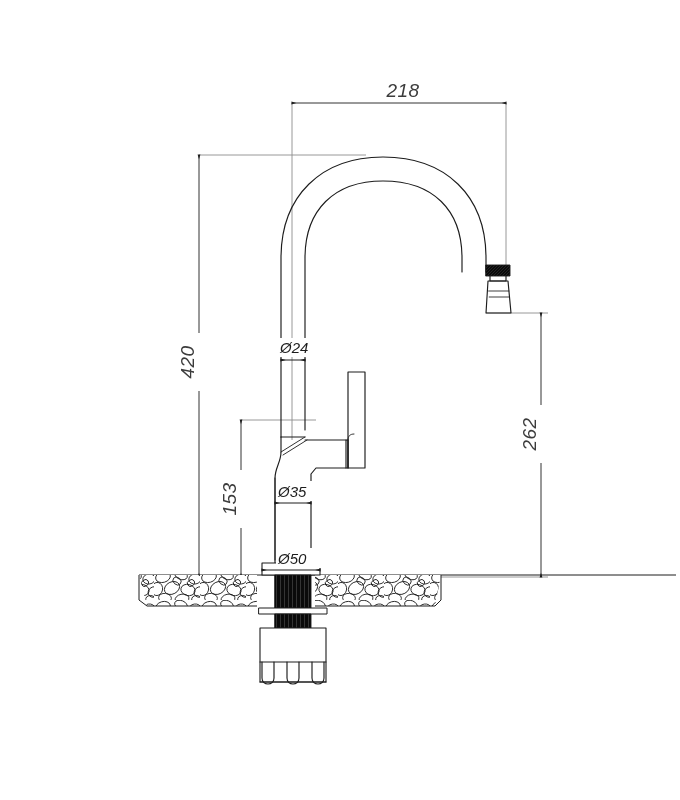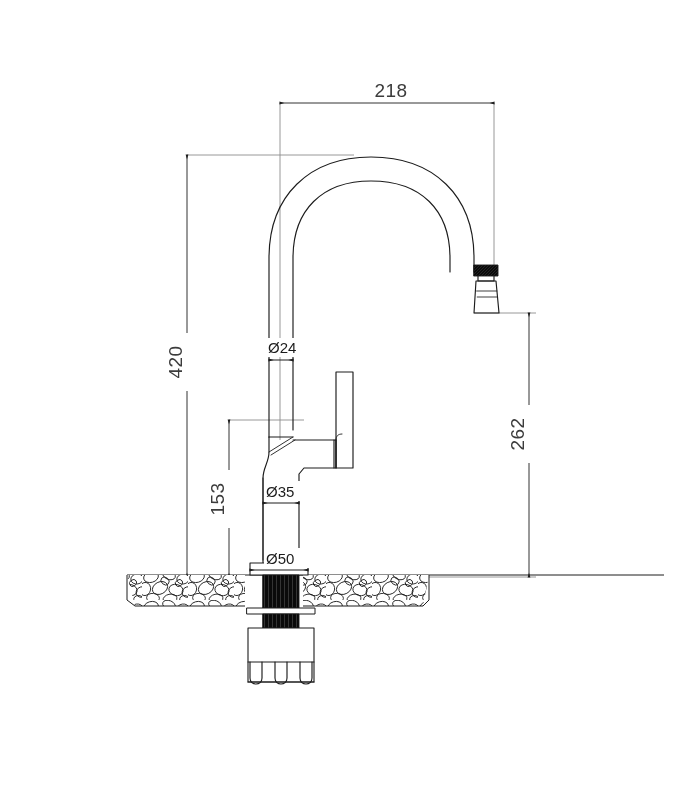--- a/index.html
+++ b/index.html
@@ -10,24 +10,25 @@
   }
   body {
     width: 680px;
     height: 800px;
     font-family: "Liberation Sans", sans-serif;
     overflow: hidden;
     position: relative;
   }
   #drawing-root {
     position: absolute;
-    left: 4px;
+    left: 16px;
     top: 0;
     width: 576px;
     height: 800px;
+    font-style: italic;
   }
   svg#tech-drawing {
     display: block;
     width: 680px;
     height: 800px;
     background: #ffffff;
   }
   .dim-text {
     font-family: "Liberation Sans", sans-serif;
     font-size: 19px;

